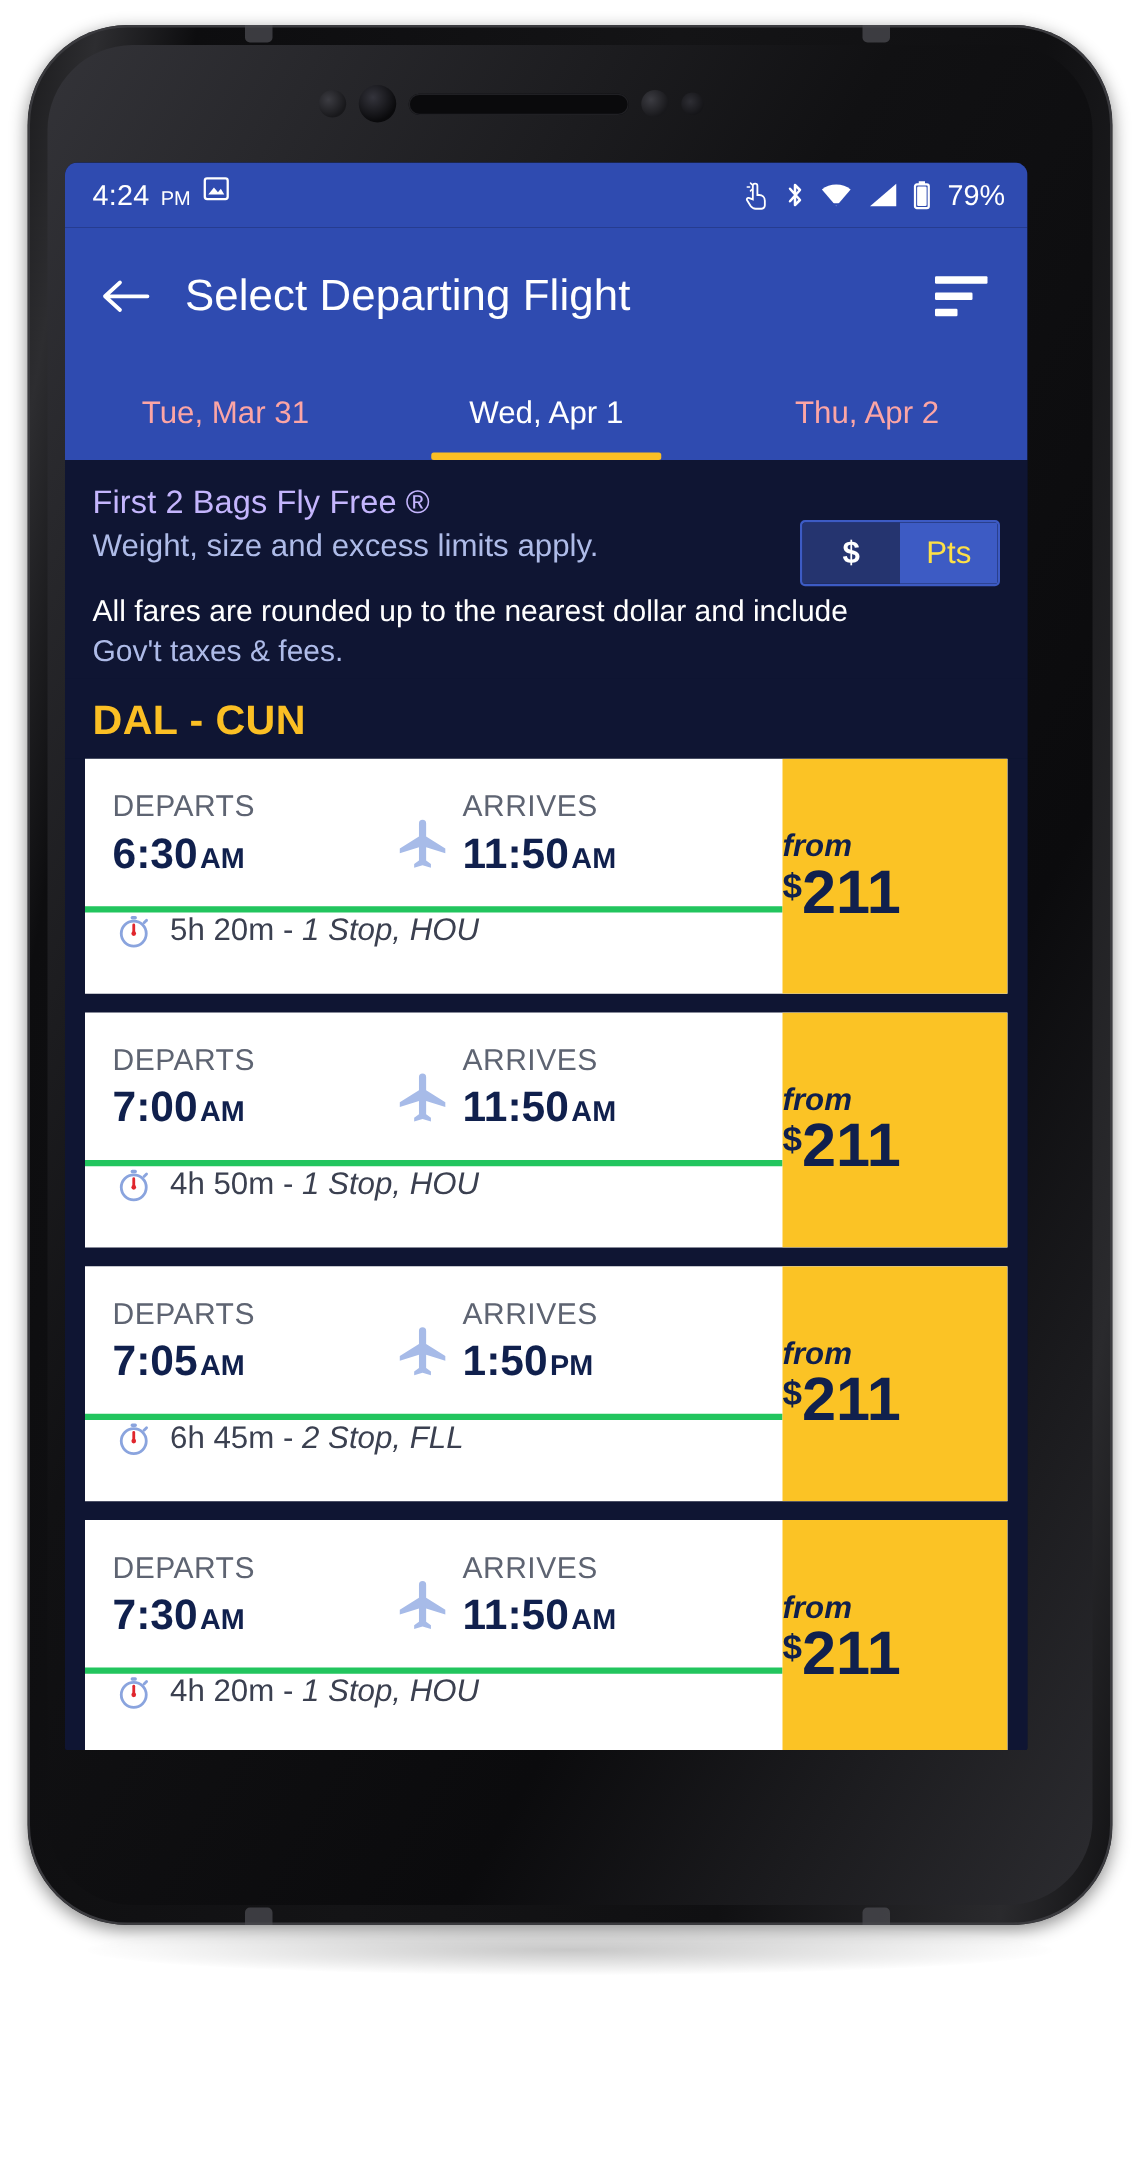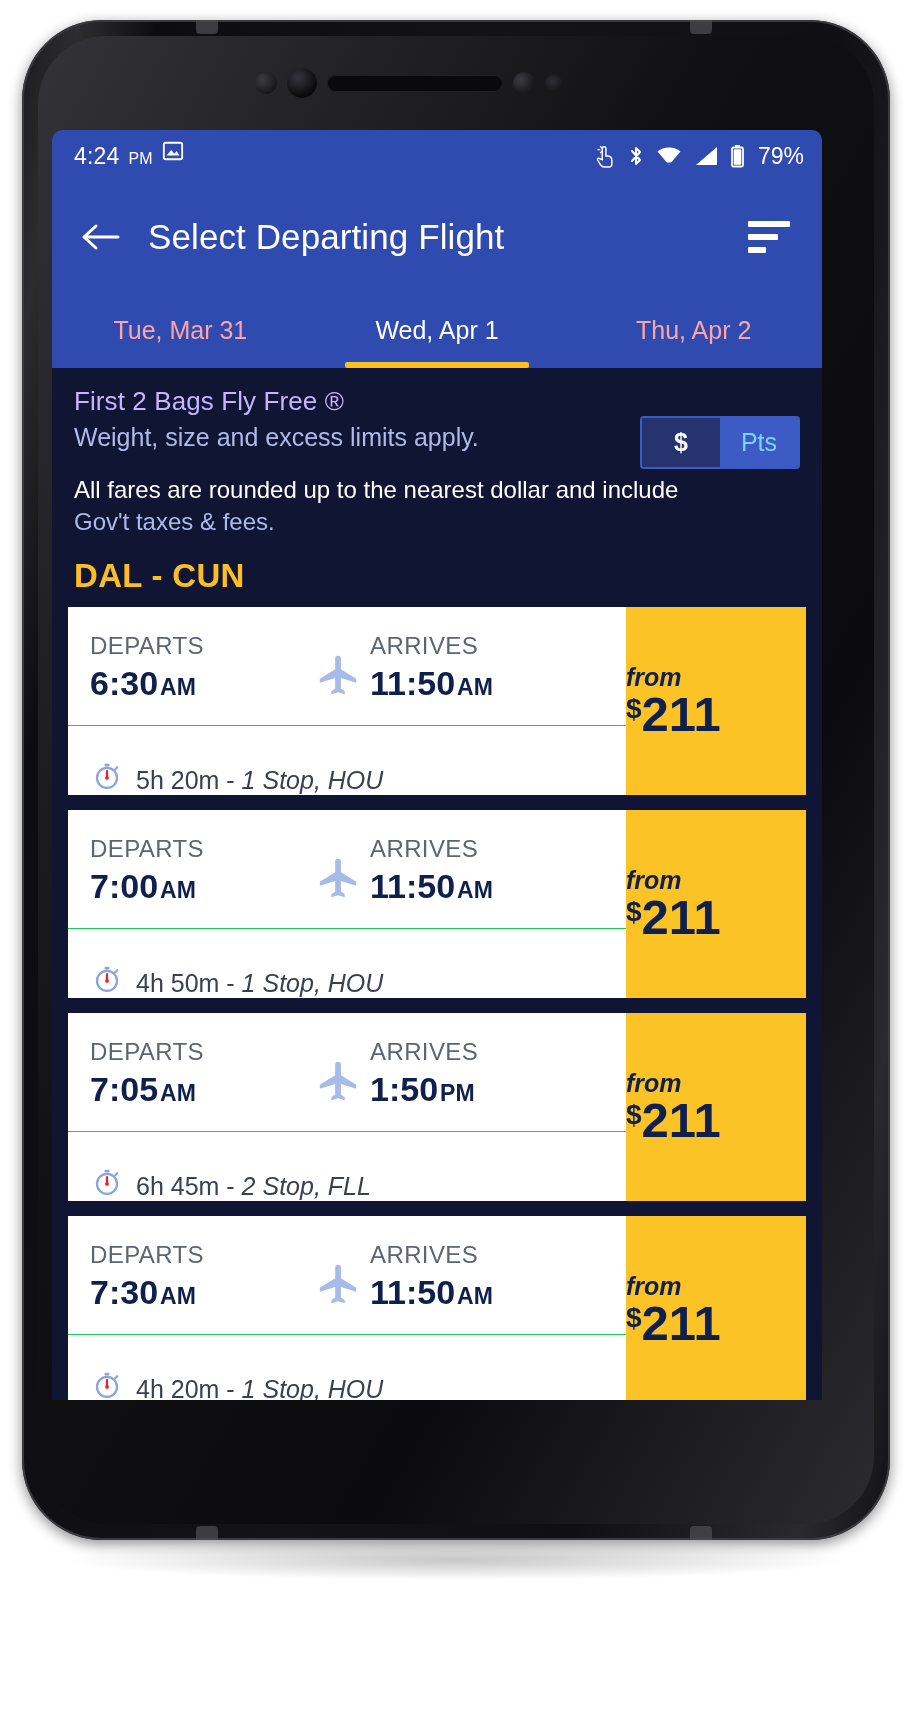--- a/index.html
+++ b/index.html
@@ -195,21 +195,21 @@
     overflow: hidden;
     width: 160px; height: 53px;
   }
   .tg {
     flex: 1;
     display: flex; align-items: center; justify-content: center;
     font-size: 25px;
     cursor: pointer;
   }
   .tg.sel { background: #25346f; color: #ffffff; font-weight: 600; }
-  .tg.unsel { background: #3d5bc4; color: #7dd3fc; }
+  .tg.unsel { background: #3d5bc4; color: #fde047; }
 
   .route {
     color: #fbbf24;
     font-size: 33px;
     font-weight: 600;
     padding: 14px 22px 12px 22px;
     background: #0f1533;
     letter-spacing: .3px;
   }
 
@@ -244,23 +244,23 @@
     margin-top: 4px;
     white-space: nowrap;
   }
   .tm .mer { font-size: 23px; font-weight: bold; margin-left: 2px; }
   .plane {
     width: 62px;
     display: flex; align-items: center; justify-content: center;
     padding-top: 16px;
   }
   .row-dur {
-    border-top: 1px solid #22c55e;
+    border-top: 5px solid #22c55e;
     height: 70px;
-    display: flex; align-items: flex-end;
+    display: flex; align-items: flex-start;
     padding-left: 24px;
     gap: 14px;
   }
   .dur-text {
     color: #3b4050;
     font-size: 25px;
     white-space: nowrap;
   }
   .dur-text i { font-style: italic; }
 

